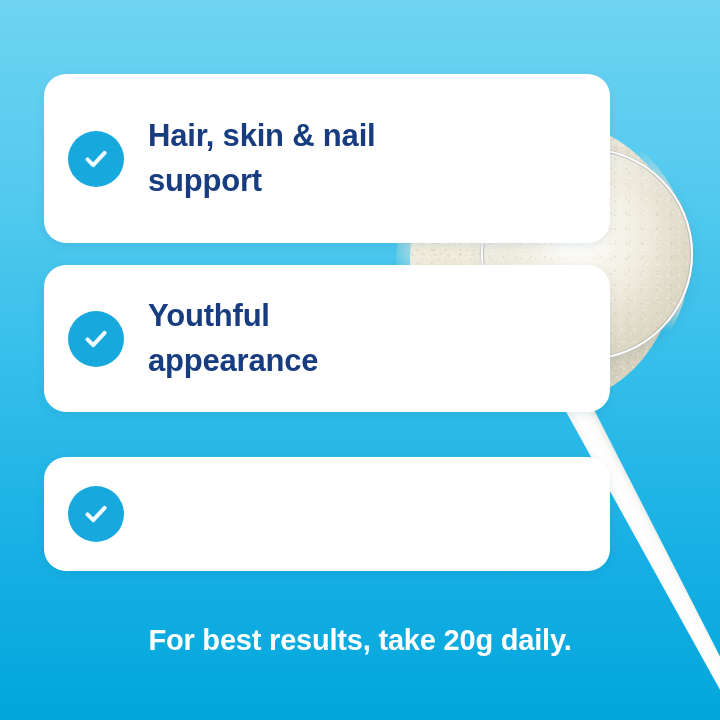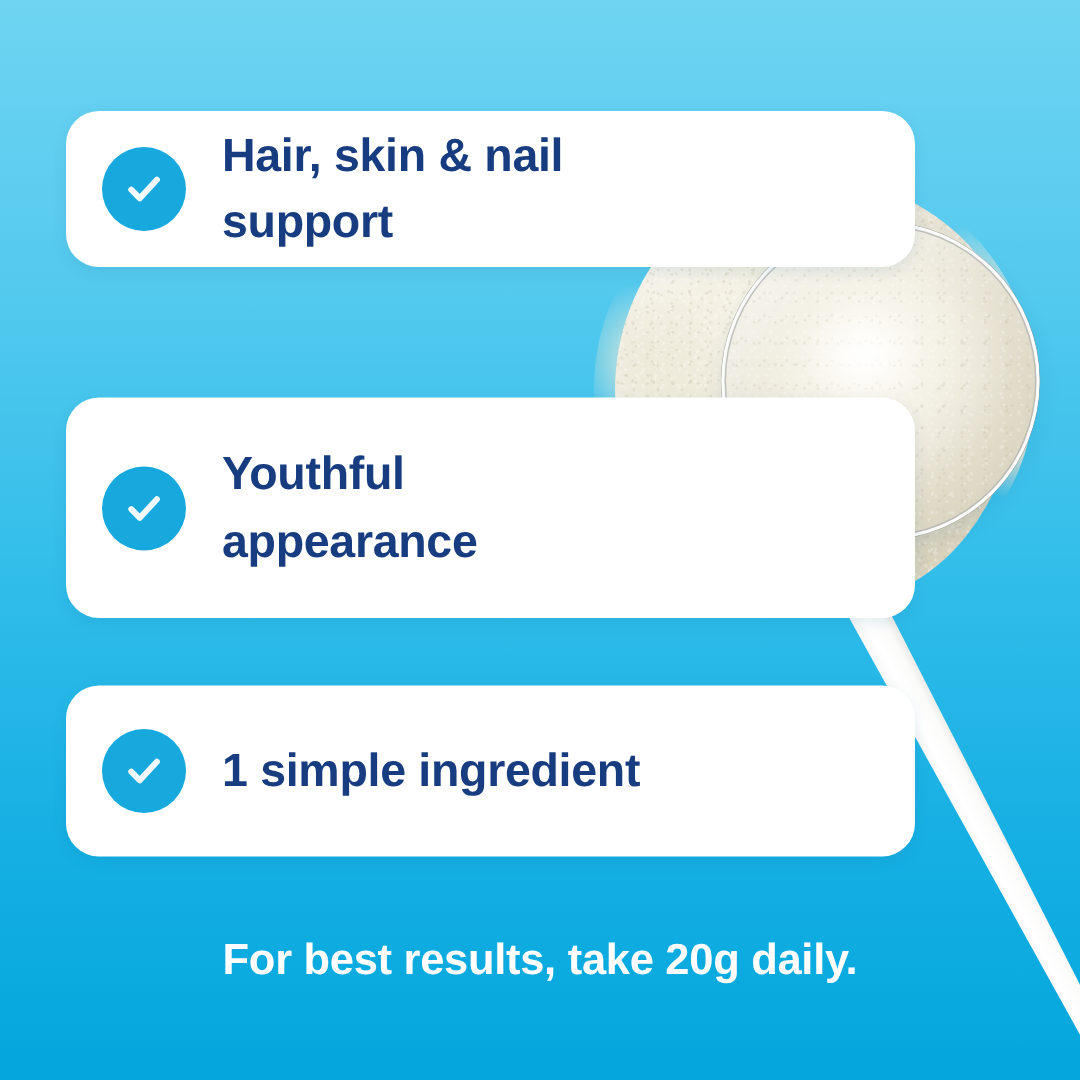--- a/index.html
+++ b/index.html
@@ -145,21 +145,21 @@
     left:44px;
     width:566px;
     background:#ffffff;
     border-radius:22px;
     display:flex;
     align-items:center;
     padding:0 0 0 24px;
     box-shadow:0 3px 10px rgba(0,84,130,.10);
     z-index:5;
   }
-  #card-1{ top:74px;  height:104px; }
+  #card-1{ top:74px;  height:169px; }
   #card-2{ top:265px; height:147px; }
   #card-3{ top:457px; height:114px; }
 
   .check{
     flex:0 0 auto;
     width:56px; height:56px;
     border-radius:50%;
     background:#17a9dd;
     display:flex; align-items:center; justify-content:center;
     margin-right:24px;
@@ -218,18 +218,17 @@
     </div>
     <div class="card-text">Youthful appearance</div>
   </div>
 
   <div class="card" id="card-3">
     <div class="check">
       <svg width="30" height="30" viewBox="0 0 30 30" aria-hidden="true">
         <path d="M6.5 15.4 L12.2 21.2 L23.6 8.8" fill="none" stroke="#f2fbff" stroke-width="4" stroke-linecap="round" stroke-linejoin="round"></path>
       </svg>
     </div>
-    <div class="card-text">1 simple ingredient</div>
   </div>
 
   <div class="footer">For best results, take 20g daily.</div>
 
 </div>
 
 </body></html>

